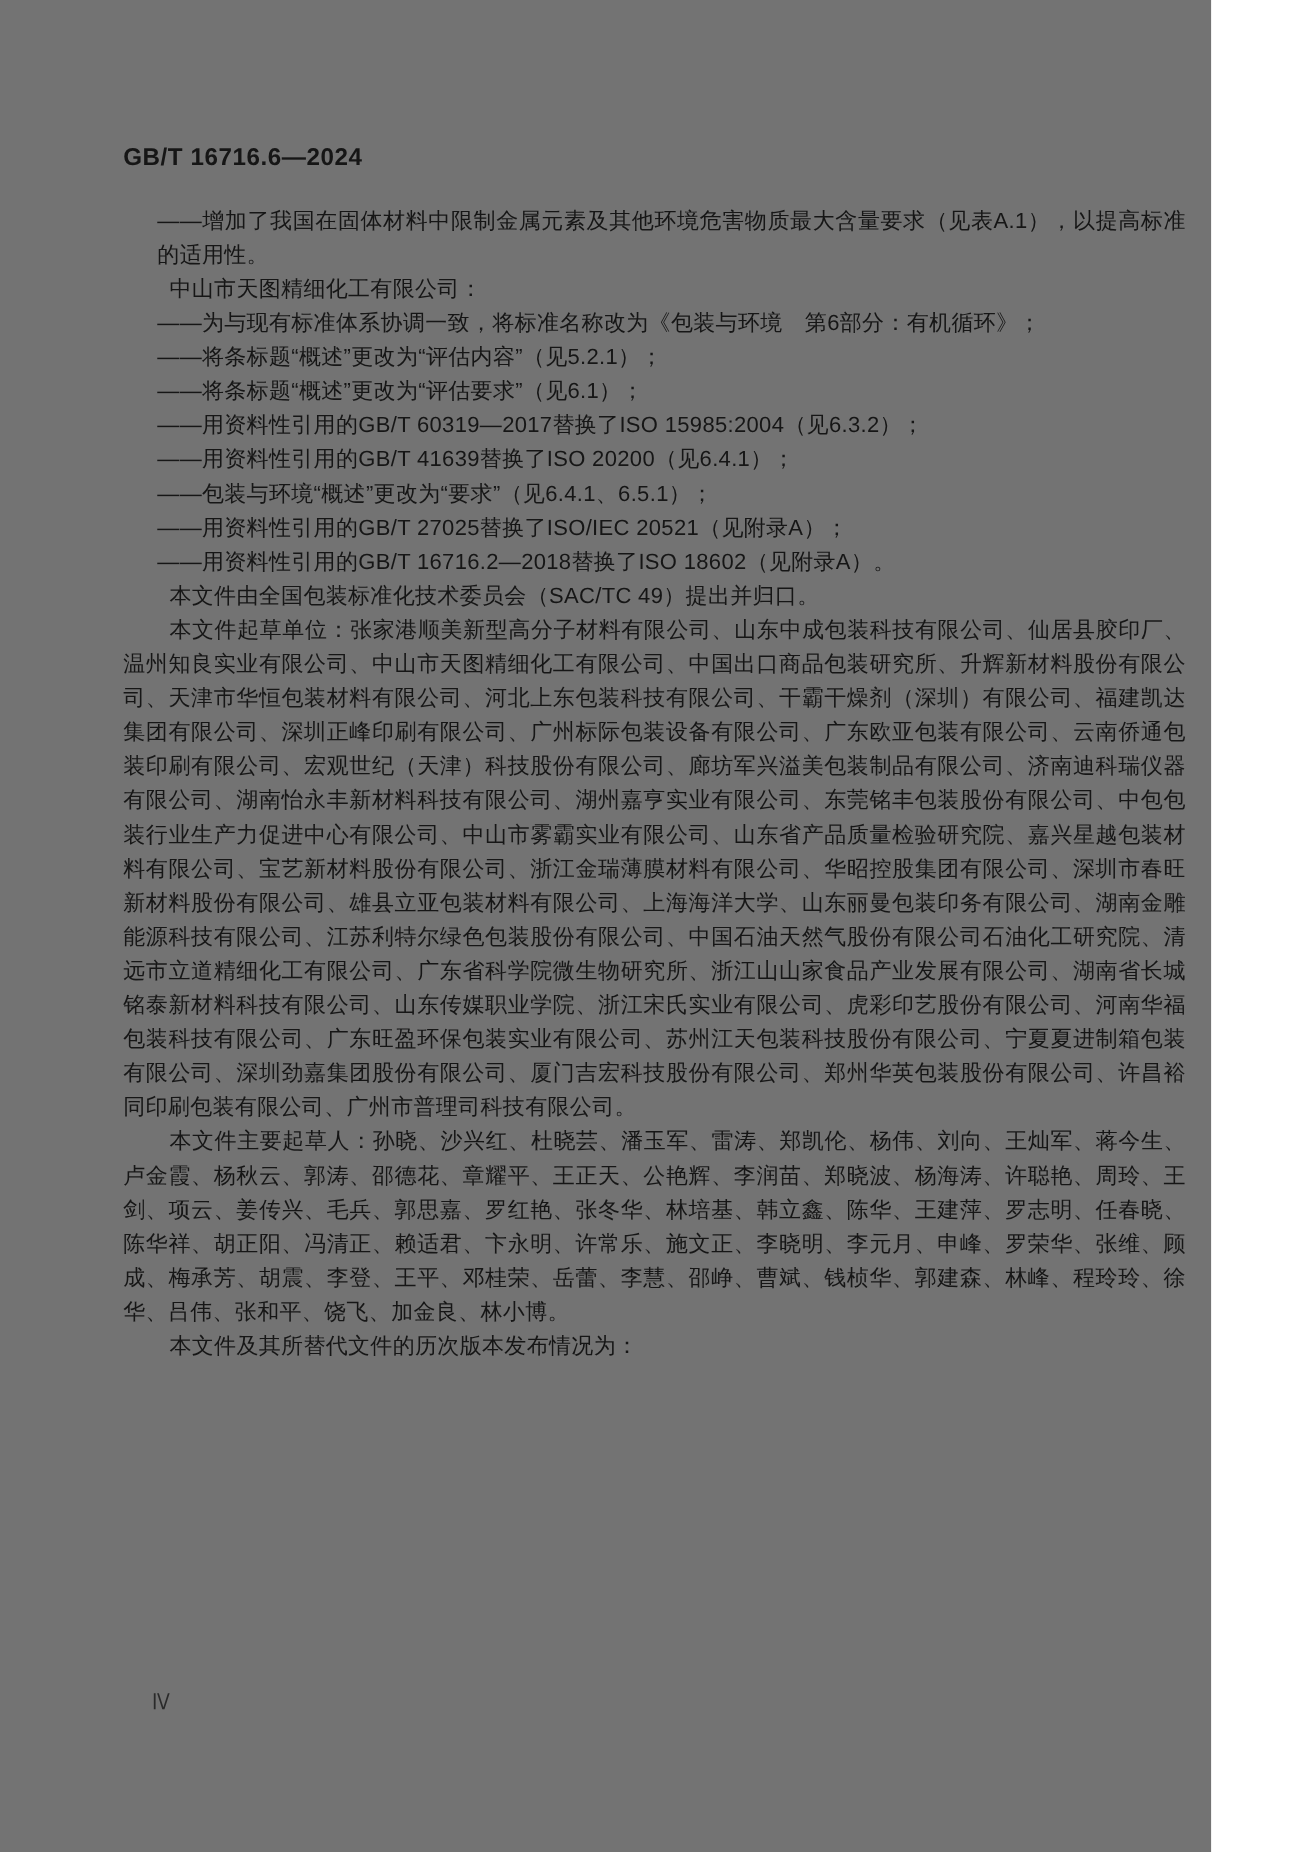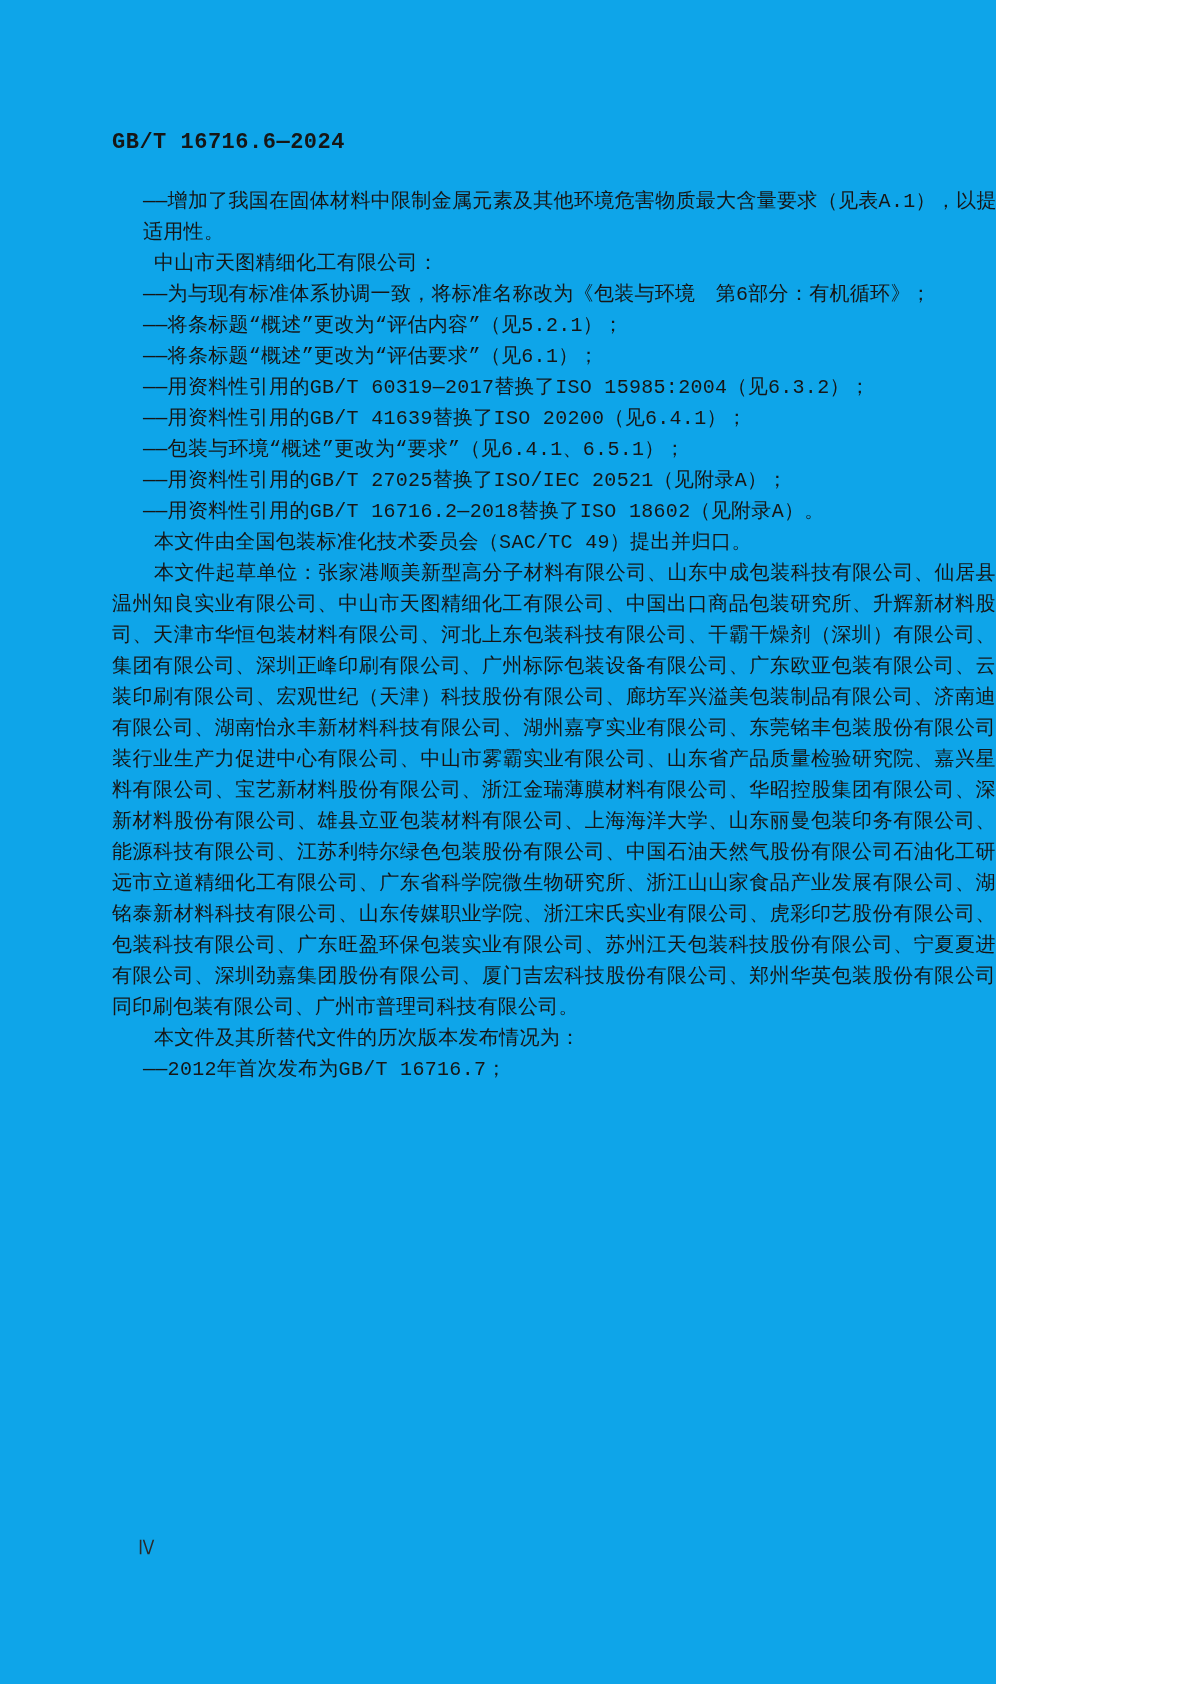--- a/index.html
+++ b/index.html
@@ -2,25 +2,25 @@
 <html lang="zh"><head>
 <meta charset="utf-8">
 <style>
   html, body {
     margin: 0;
     padding: 0;
     background: #ffffff;
   }
   .page {
     position: relative;
-    width: 996px;
+    width: 1101px;
     height: 1684px;
-    background: #0ea5e9;
+    background: #737373;
     overflow: hidden;
-    font-family: Liberation Mono, monospace;
+    font-family: Liberation Sans, sans-serif;
     color: #161616;
   }
   .doc-header {
     position: absolute;
     left: 112px;
     top: 130px;
     font-size: 22px;
     font-weight: bold;
     letter-spacing: 0.5px;
     white-space: nowrap;
@@ -67,19 +67,19 @@
     <p class="dash">——为与现有标准体系协调一致，将标准名称改为《包装与环境　第6部分：有机循环》；</p>
     <p class="dash">——将条标题“概述”更改为“评估内容”（见5.2.1）；</p>
     <p class="dash">——将条标题“概述”更改为“评估要求”（见6.1）；</p>
     <p class="dash">——用资料性引用的GB/T 60319—2017替换了ISO 15985:2004（见6.3.2）；</p>
     <p class="dash">——用资料性引用的GB/T 41639替换了ISO 20200（见6.4.1）；</p>
     <p class="dash">——包装与环境“概述”更改为“要求”（见6.4.1、6.5.1）；</p>
     <p class="dash">——用资料性引用的GB/T 27025替换了ISO/IEC 20521（见附录A）；</p>
     <p class="dash">——用资料性引用的GB/T 16716.2—2018替换了ISO 18602（见附录A）。</p>
     <p class="para">本文件由全国包装标准化技术委员会（SAC/TC 49）提出并归口。</p>
     <p class="para">本文件起草单位：张家港顺美新型高分子材料有限公司、山东中成包装科技有限公司、仙居县胶印厂、温州知良实业有限公司、中山市天图精细化工有限公司、中国出口商品包装研究所、升辉新材料股份有限公司、天津市华恒包装材料有限公司、河北上东包装科技有限公司、干霸干燥剂（深圳）有限公司、福建凯达集团有限公司、深圳正峰印刷有限公司、广州标际包装设备有限公司、广东欧亚包装有限公司、云南侨通包装印刷有限公司、宏观世纪（天津）科技股份有限公司、廊坊军兴溢美包装制品有限公司、济南迪科瑞仪器有限公司、湖南怡永丰新材料科技有限公司、湖州嘉亨实业有限公司、东莞铭丰包装股份有限公司、中包包装行业生产力促进中心有限公司、中山市雾霸实业有限公司、山东省产品质量检验研究院、嘉兴星越包装材料有限公司、宝艺新材料股份有限公司、浙江金瑞薄膜材料有限公司、华昭控股集团有限公司、深圳市春旺新材料股份有限公司、雄县立亚包装材料有限公司、上海海洋大学、山东丽曼包装印务有限公司、湖南金雕能源科技有限公司、江苏利特尔绿色包装股份有限公司、中国石油天然气股份有限公司石油化工研究院、清远市立道精细化工有限公司、广东省科学院微生物研究所、浙江山山家食品产业发展有限公司、湖南省长城铭泰新材料科技有限公司、山东传媒职业学院、浙江宋氏实业有限公司、虎彩印艺股份有限公司、河南华福包装科技有限公司、广东旺盈环保包装实业有限公司、苏州江天包装科技股份有限公司、宁夏夏进制箱包装有限公司、深圳劲嘉集团股份有限公司、厦门吉宏科技股份有限公司、郑州华英包装股份有限公司、许昌裕同印刷包装有限公司、广州市普理司科技有限公司。</p>
+    <p class="para">本文件主要起草人：孙晓、沙兴红、杜晓芸、潘玉军、雷涛、郑凯伦、杨伟、刘向、王灿军、蒋今生、卢金霞、杨秋云、郭涛、邵德花、章耀平、王正天、公艳辉、李润苗、郑晓波、杨海涛、许聪艳、周玲、王剑、项云、姜传兴、毛兵、郭思嘉、罗红艳、张冬华、林培基、韩立鑫、陈华、王建萍、罗志明、任春晓、陈华祥、胡正阳、冯清正、赖适君、卞永明、许常乐、施文正、李晓明、李元月、申峰、罗荣华、张维、顾成、梅承芳、胡震、李登、王平、邓桂荣、岳蕾、李慧、邵峥、曹斌、钱桢华、郭建森、林峰、程玲玲、徐华、吕伟、张和平、饶飞、加金良、林小博。</p>
     <p class="para">本文件及其所替代文件的历次版本发布情况为：</p>
-    <p class="dash">——2012年首次发布为GB/T 16716.7；</p>
   </div>
 
   <div class="page-number">Ⅳ</div>
 
 </div>
 
 </body></html>

